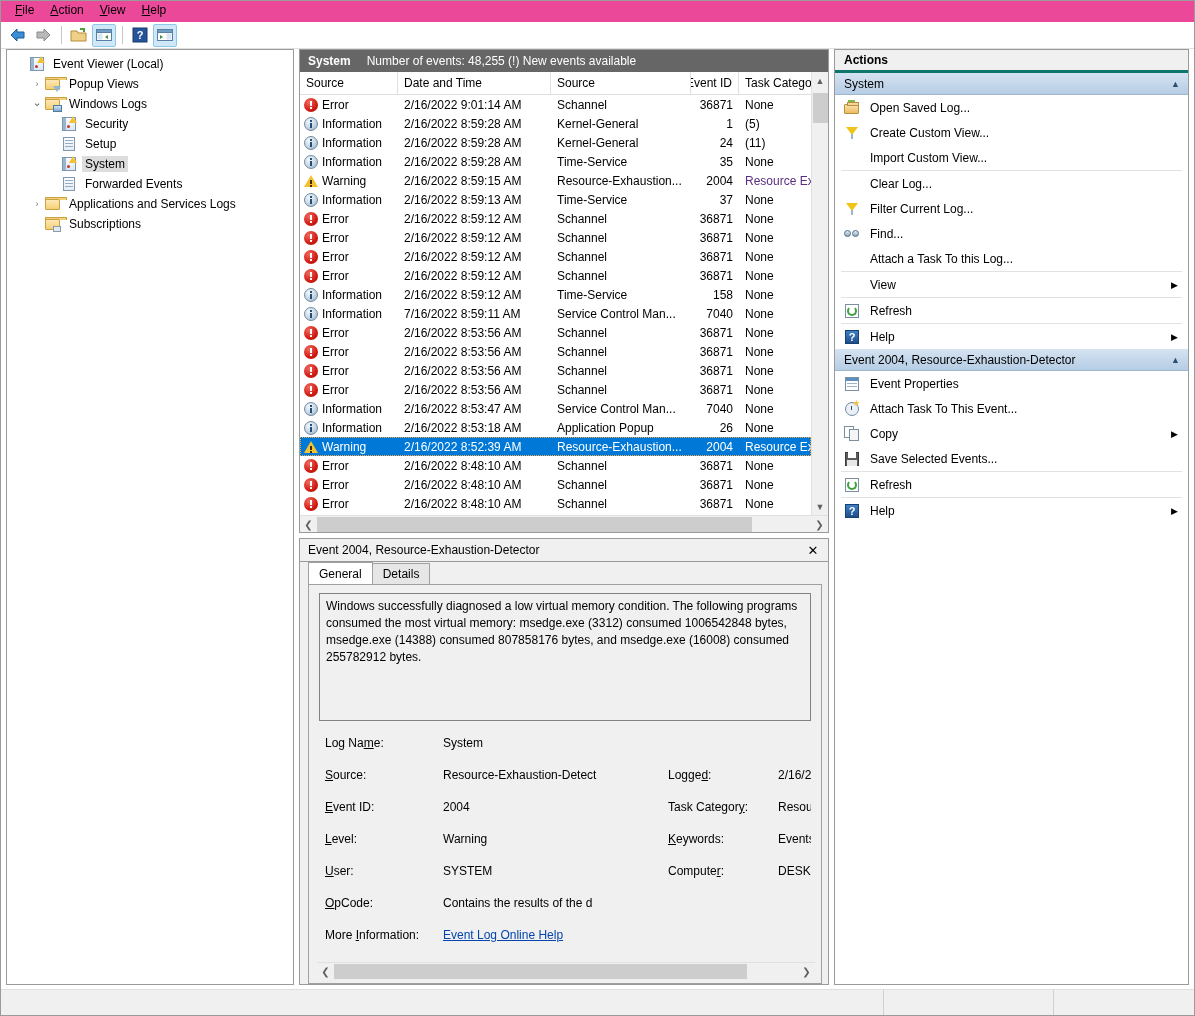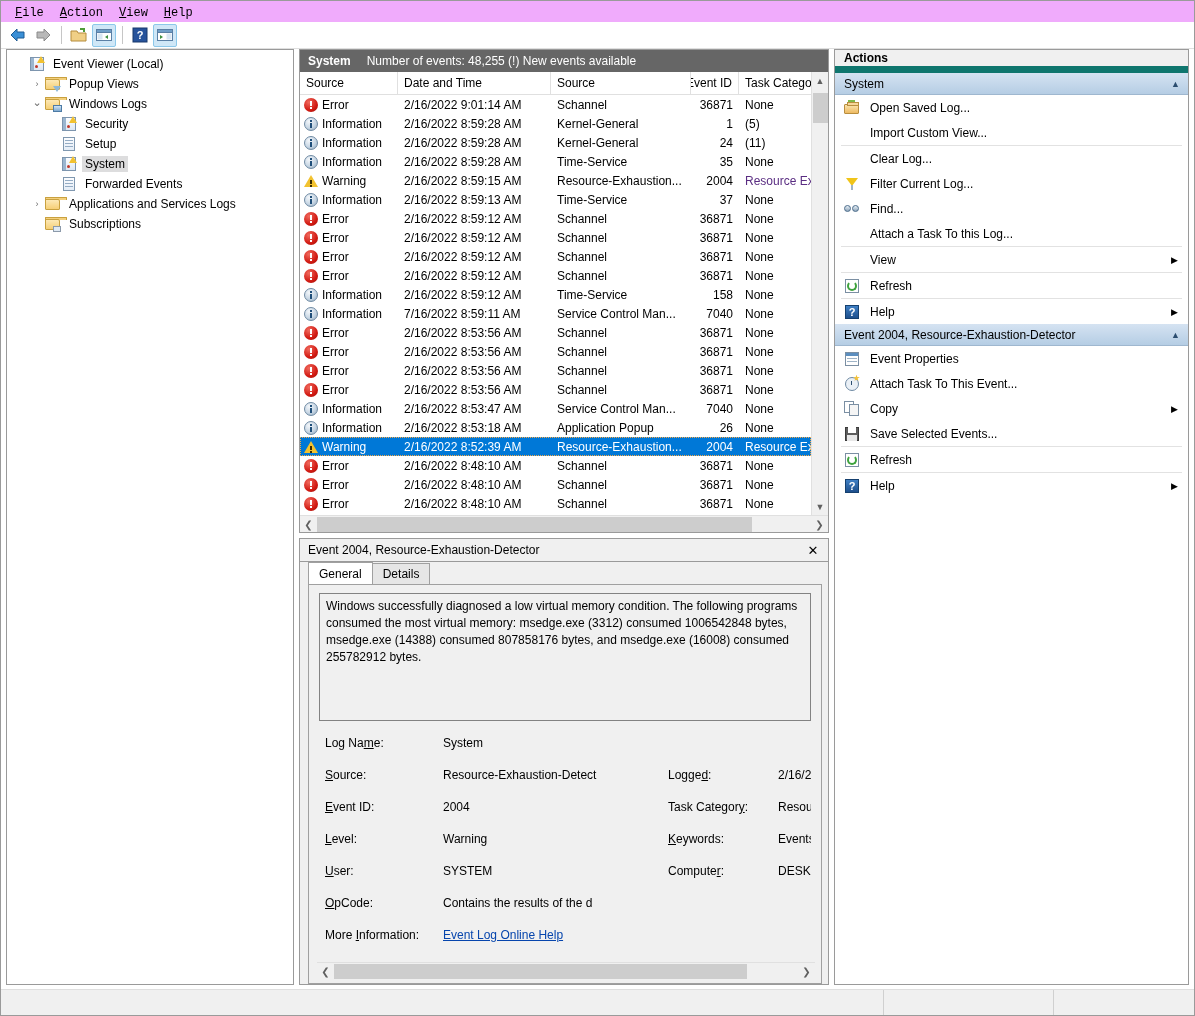--- a/index.html
+++ b/index.html
@@ -57,24 +57,23 @@
   .winbtns { position: absolute; right: 0; top: 0; display: flex; height: 31px; }
   .winbtn {
     width: 46px; height: 31px;
     display: flex; align-items: center; justify-content: center;
     font-size: 12px; color: #000; cursor: default;
   }
   .winbtn svg { display: block; }
   
   .menubar {
     height: 21px; min-height: 21px;
-    display: flex; align-items: flex-end;
-    background: #f0abfc;
+    display: flex; align-items: flex-start;
+    background: #ec4899;
     padding-left: 6px;
-    font-family: Liberation Mono, monospace;
   }
   .menuitem {
     padding: 2px 8px; font-size: 12px; color: #000; cursor: default;
   }
   .menuitem u { text-decoration: underline; }
   
   .toolbar {
     height: 27px; min-height: 27px;
     display: flex; align-items: center;
     background: #ffffff;
@@ -252,21 +251,21 @@
   }
   .fieldgrid div { height: 21px; line-height: 21px; white-space: nowrap; overflow: hidden; }
   .fieldgrid .lbl u { text-decoration: underline; }
   .link { color: #0645ad; text-decoration: underline; cursor: default; }
   .detailhsb { margin: auto 6px 4px 8px; }
   
   .actpane { width: 355px; min-width: 355px; display: flex; flex-direction: column; background: #fff; border: 1px solid #9a9a9a; }
   .actions-title {
     height: 23px; min-height: 23px; display: flex; align-items: center;
     padding-left: 9px; font-size: 12px; font-weight: bold;
-    background: #f0f0f0; border-bottom: 7px solid #0f766e;
+    background: #f0f0f0; border-bottom: 3px solid #0f766e;
   }
   .actgroup-hdr {
     height: 22px; min-height: 22px; display: flex; align-items: center;
     padding: 0 8px 0 9px; font-size: 12px;
     background: linear-gradient(180deg,#d5e3f2 0%, #b5cde4 100%);
     border-bottom: 1px solid #9fb7cf; cursor: default;
   }
   .actgroup-hdr .gname { flex: 1; }
   .actgroup-hdr .chev { font-size: 9px; color: #2b4d6f; }
   .actrow {
@@ -1068,20 +1067,29 @@
             <div class="aicon">
               <div class="ai-openfolder">
                 <div class="f1"></div>
                 <div class="f2"></div>
                 <div class="g"></div>
               </div>
             </div>
             <div class="albl">Open Saved Log...</div>
           </div>
           <div class="actrow">
+            <div class="aicon">
+              <div class="ai-funnel">
+                <div class="t"></div>
+                <div class="s"></div>
+              </div>
+            </div>
+            <div class="albl">Create Custom View...</div>
+          </div>
+          <div class="actrow">
             <div class="aicon"></div>
             <div class="albl">Import Custom View...</div>
           </div>
           <div class="actsep"></div>
           <div class="actrow">
             <div class="aicon"></div>
             <div class="albl">Clear Log...</div>
           </div>
           <div class="actrow">
             <div class="aicon">

